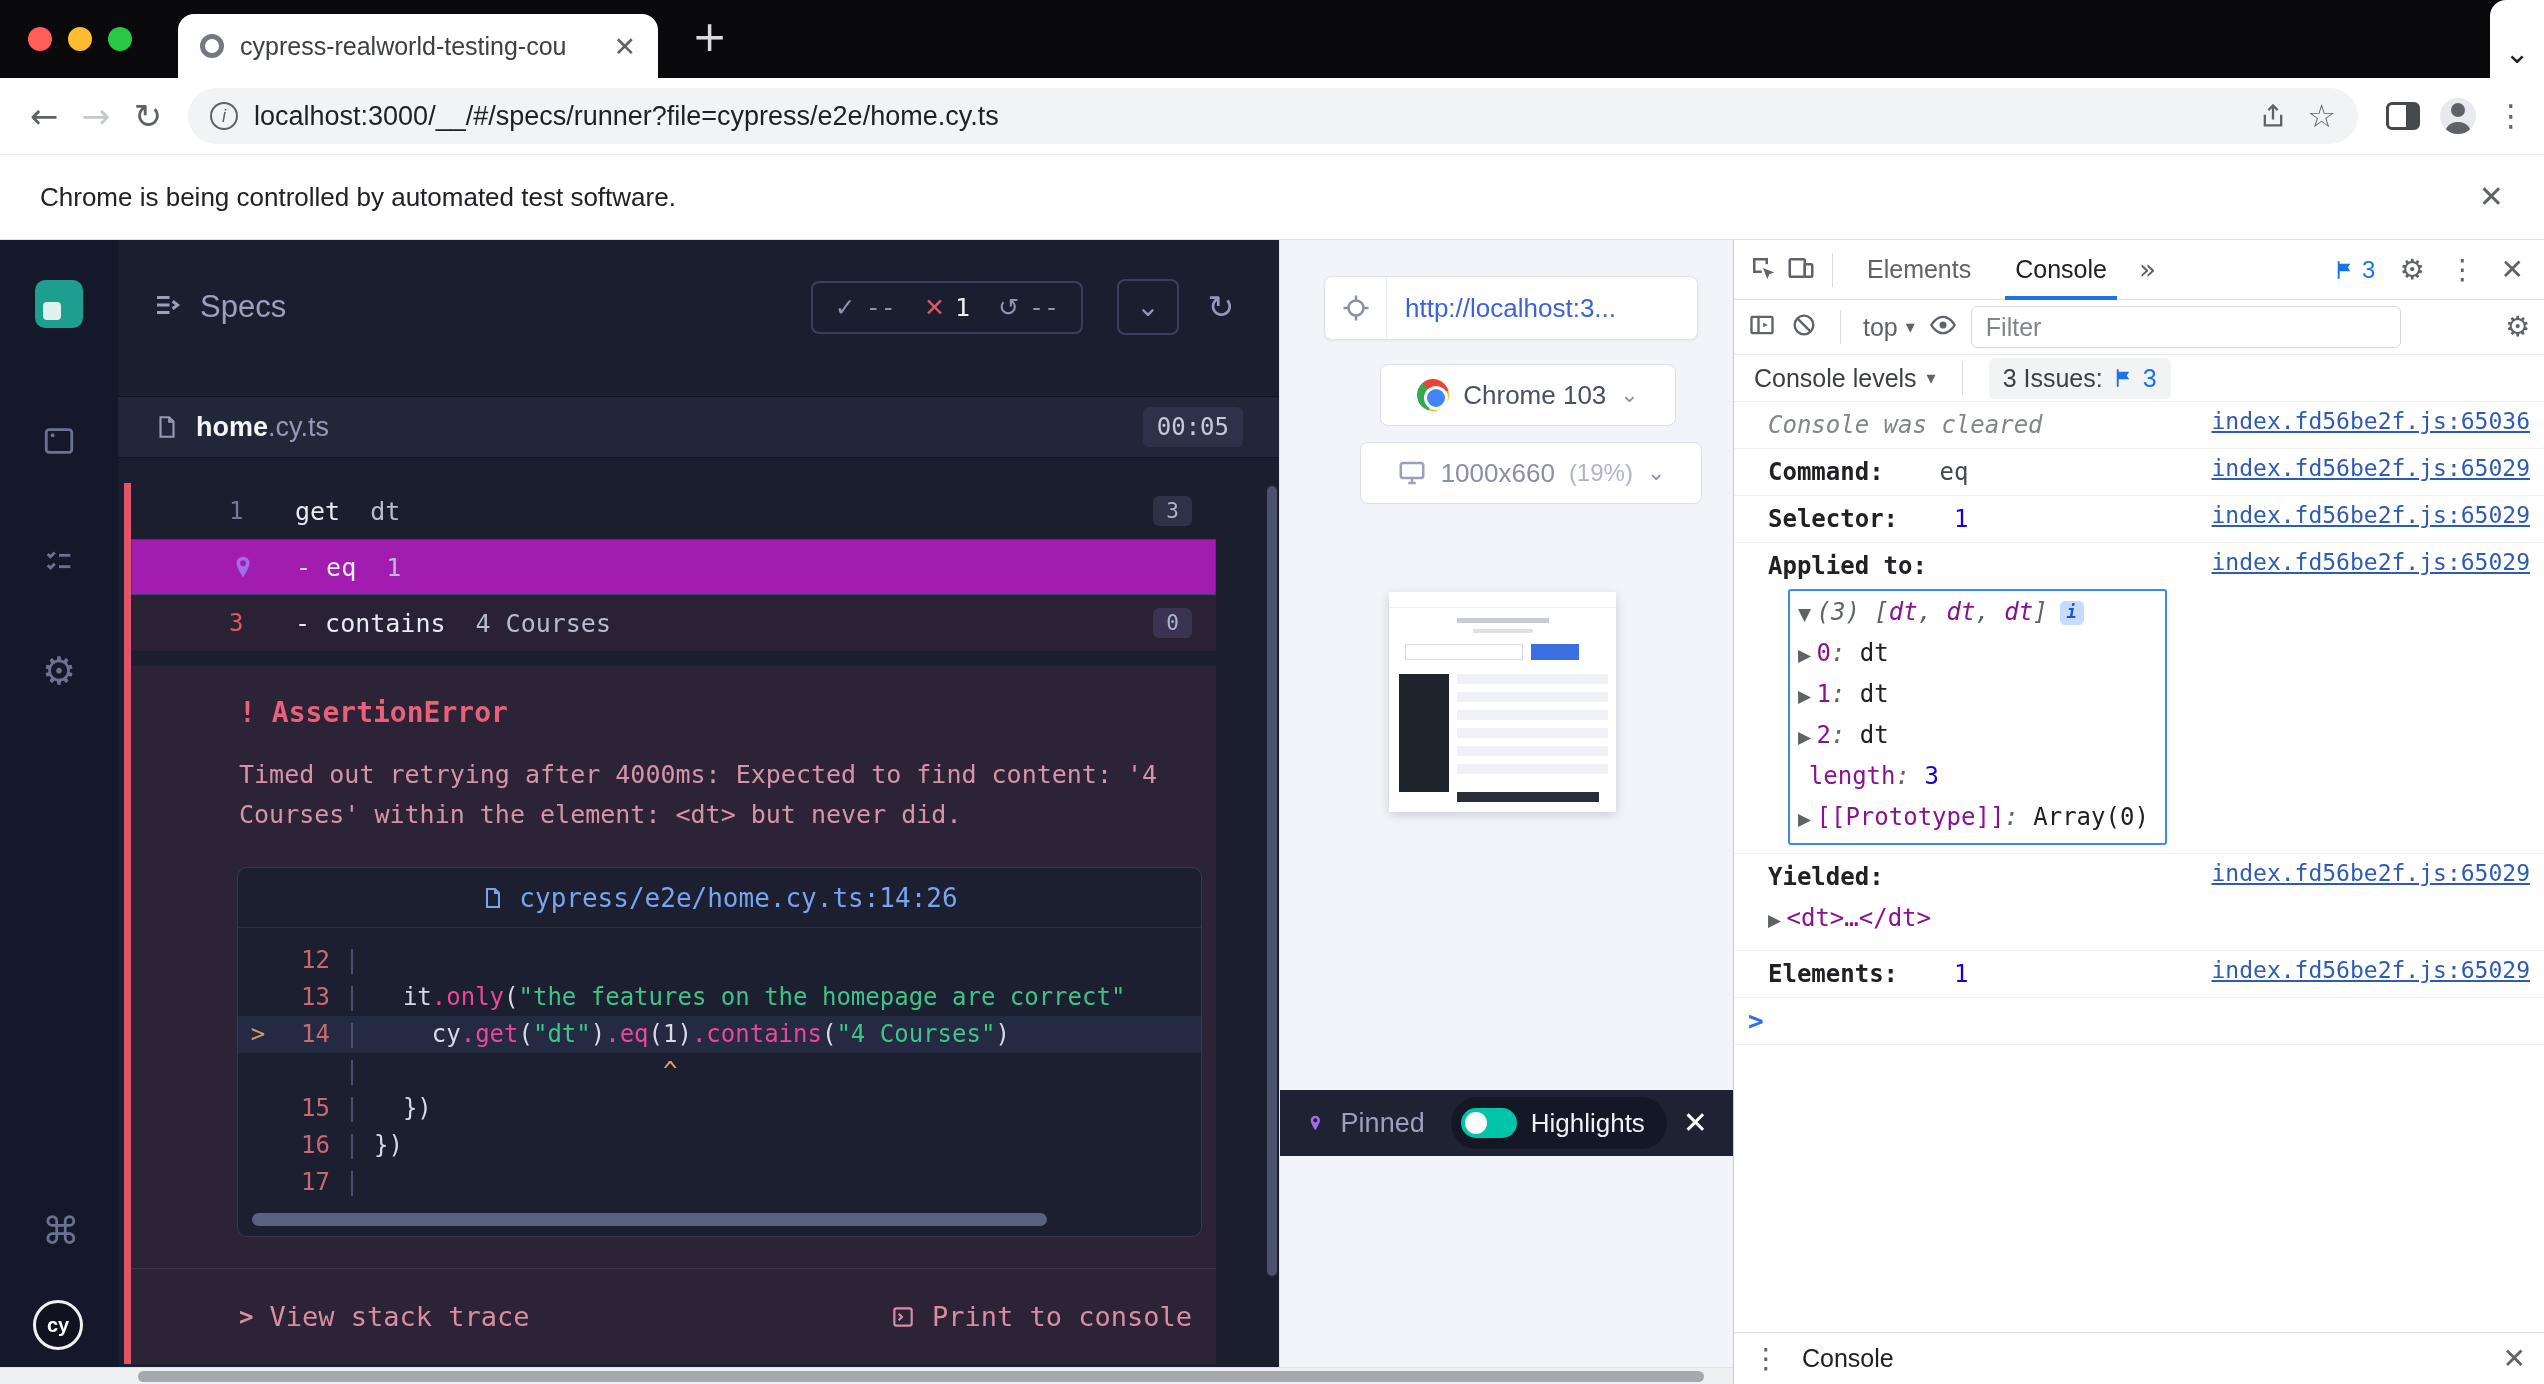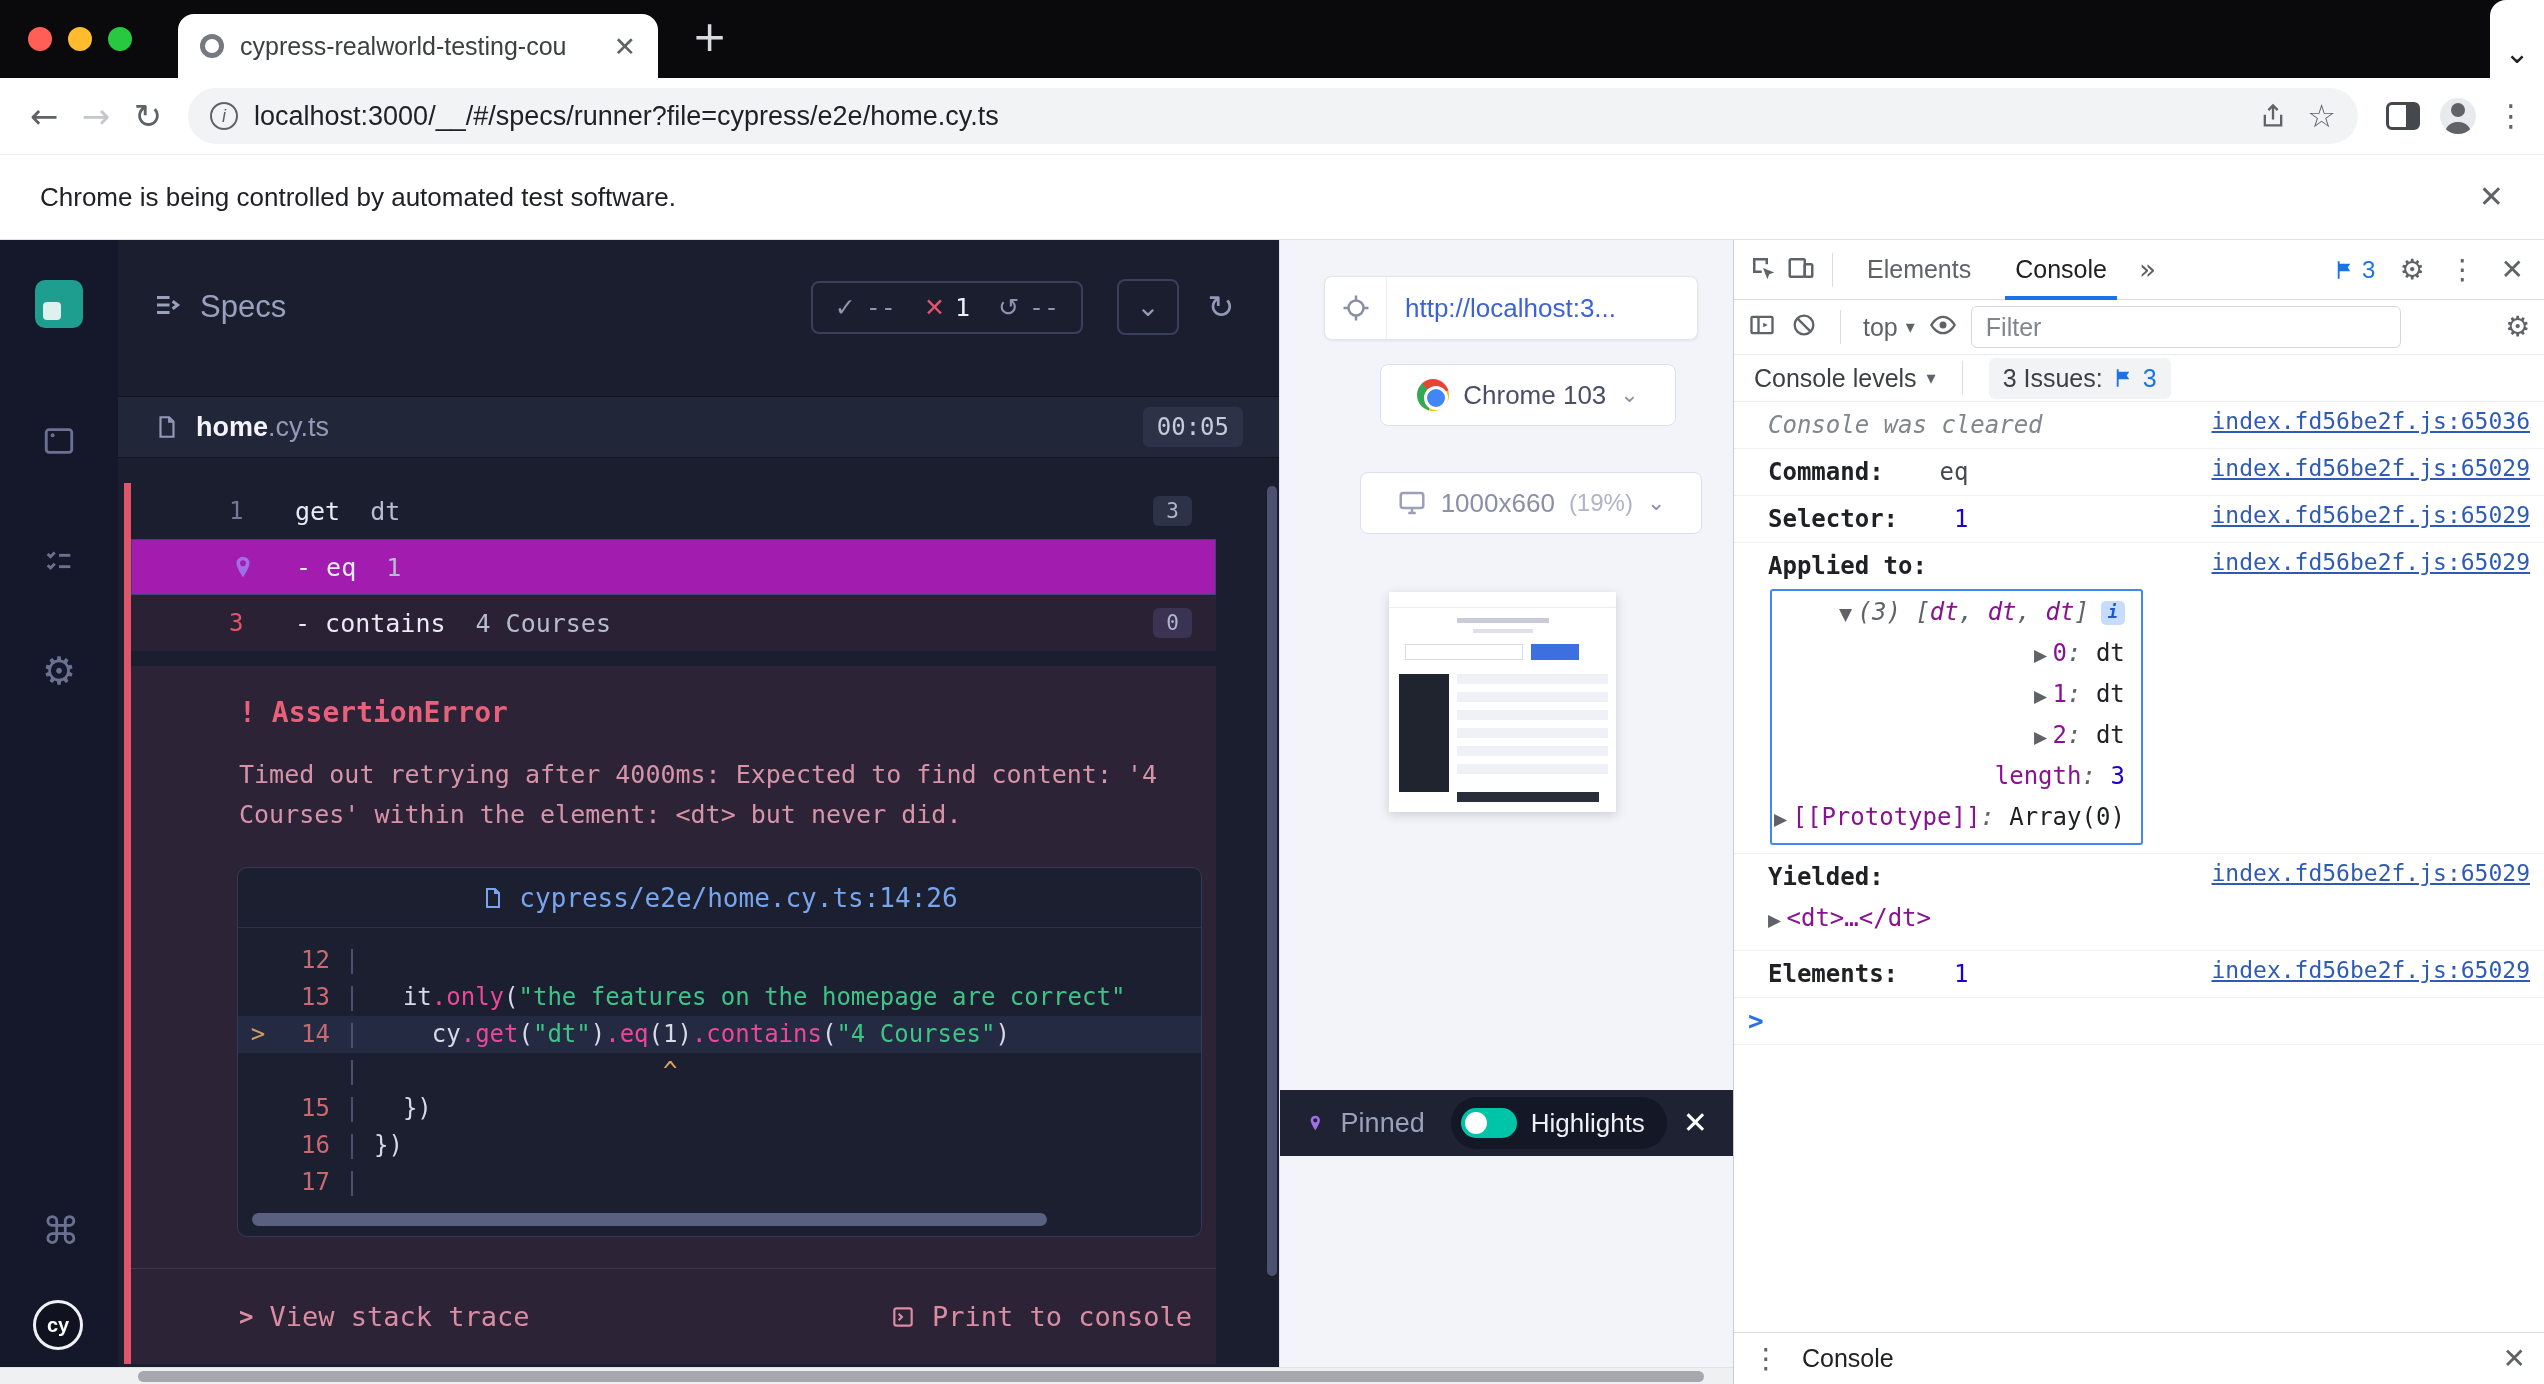--- a/index.html
+++ b/index.html
@@ -99,21 +99,21 @@
   
   .aut{width:454px;flex:none;position:relative;background:#f3f4f9;border-left:1px solid #e3e4ec;}
   .url-pill{position:absolute;left:44px;top:36px;width:374px;height:64px;background:#fff;border:1px solid #e2e4f0;border-radius:8px;box-shadow:0 1px 3px rgba(27,30,46,.08);display:flex;align-items:center;overflow:hidden;}
   .url-icon-cell{width:62px;height:100%;border-right:1px solid #edeef5;display:flex;align-items:center;justify-content:center;flex:none;}
   .url-text{padding-left:18px;font-size:26px;color:#3b62d8;white-space:nowrap;overflow:hidden;}
   .pill{background:#fff;border:1px solid #dcdeec;border-radius:8px;display:flex;align-items:center;justify-content:center;gap:14px;position:absolute;}
   .browser-pill{left:100px;top:124px;width:296px;height:62px;font-size:26px;color:#4a4f68;}
   .chrome-logo{width:32px;height:32px;border-radius:50%;background:conic-gradient(from -45deg,#ea4335 0 120deg,#fbbc05 0 240deg,#34a853 0 360deg);position:relative;}
   .chrome-logo::after{content:"";position:absolute;left:7px;top:7px;width:18px;height:18px;border-radius:50%;background:#4285f4;border:3px solid #fff;}
   .pill .caret{font-size:22px;color:#8a8fa8;}
-  .viewport-pill{left:80px;top:232px;width:342px;height:62px;font-size:26px;color:#8a8fa8;}
+  .viewport-pill{left:80px;top:202px;width:342px;height:62px;font-size:26px;color:#8a8fa8;}
   .vp-zoom{color:#b0b4c8;font-size:24px;}
   .thumb-card{position:absolute;left:109px;top:352px;width:227px;height:220px;background:#fff;box-shadow:0 3px 10px rgba(30,34,60,.18);overflow:hidden;}
   .tc-nav{position:absolute;top:0;left:0;right:0;height:16px;border-bottom:1px solid #ececf2;}
   .tc-l1{position:absolute;top:26px;left:68px;width:92px;height:5px;background:#c9ccd8;}
   .tc-l2{position:absolute;top:37px;left:84px;width:60px;height:4px;background:#dfe1ea;}
   .tc-input{position:absolute;top:52px;left:16px;width:118px;height:16px;border:1px solid #d8dae4;}
   .tc-btn{position:absolute;top:52px;left:142px;width:48px;height:16px;background:#3d6fe0;}
   .tc-dark{position:absolute;top:82px;left:10px;width:50px;height:118px;background:#20242f;}
   .tc-rows{position:absolute;top:82px;left:68px;right:8px;height:100px;background:repeating-linear-gradient(#f0f1f6 0 10px,#fff 10px 18px);}
   .tc-foot{position:absolute;bottom:10px;left:68px;width:142px;height:10px;background:#2a2e3a;}
@@ -149,21 +149,21 @@
   .blue{color:#1a73e8;}
   .dt-console{flex:1;overflow:hidden;font-family:"DejaVu Sans Mono",monospace;font-size:24px;color:#202124;}
   .crow{display:flex;align-items:flex-start;padding:6px 14px 6px 34px;border-bottom:1px solid #f1f1f2;}
   .crow-main{flex:1;line-height:34px;}
   .crow-link{margin-left:12px;color:#2f5bb5;text-decoration:underline;font-size:23px;white-space:nowrap;}
   .c-info{color:#80868b;font-style:italic;}
   .c-label{font-weight:700;color:#202124;}
   .c-value{margin-left:56px;}
   .v-plain{color:#45494e;} .v-num{color:#1c00cf;}
   .tw-caret{color:#5f6368;font-size:17px;font-family:"DejaVu Sans",sans-serif;}
-  .objbox{margin:6px 0 2px 2px;border:2px solid #4285f4;border-radius:3px;padding:2px 16px 4px 2px;display:inline-block;background:#fff;text-align:right;}
+  .objbox{margin:6px 0 2px 20px;border:2px solid #4285f4;border-radius:3px;padding:2px 16px 4px 8px;display:inline-block;background:#fff;}
   .oline{line-height:39px;white-space:pre;}
   .o-count{color:#5f6368;font-style:italic;}
   .o-tag{color:#881391;font-style:italic;}
   .o-plain{color:#5f6368;font-style:italic;}
   .o-key{color:#881391;}
   .o-val{color:#202124;}
   .o-num{color:#1c00cf;}
   .i-badge{display:inline-flex;align-items:center;justify-content:center;width:24px;height:24px;margin-left:12px;border-radius:5px;background:#c7dbff;color:#1958c8;font-size:17px;font-style:italic;font-weight:700;vertical-align:2px;}
   .yline{line-height:48px;}
   .c-elem{color:#881391;}

